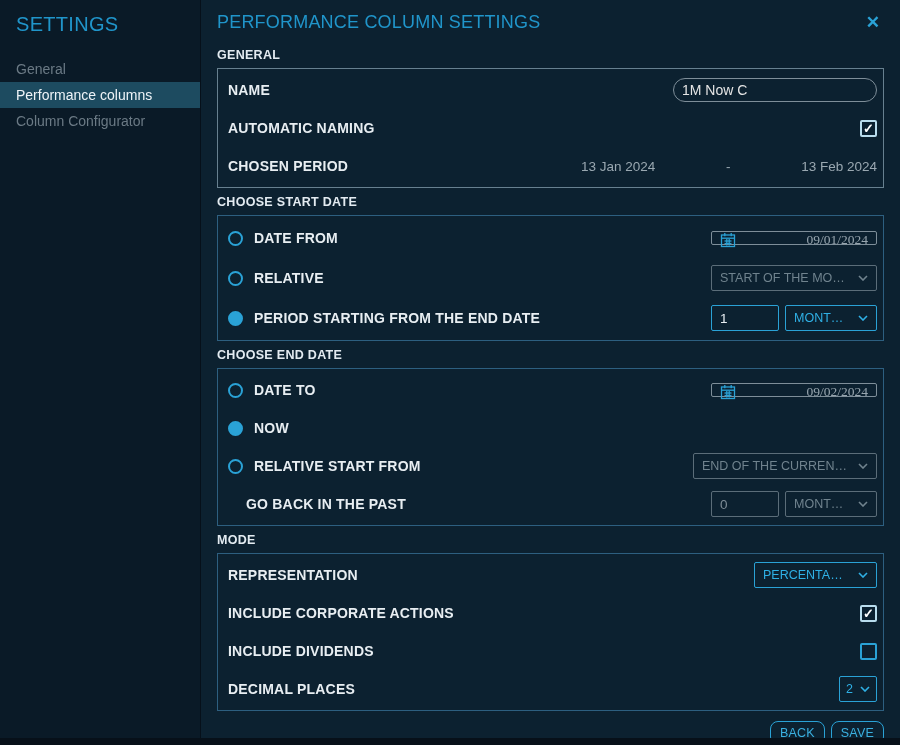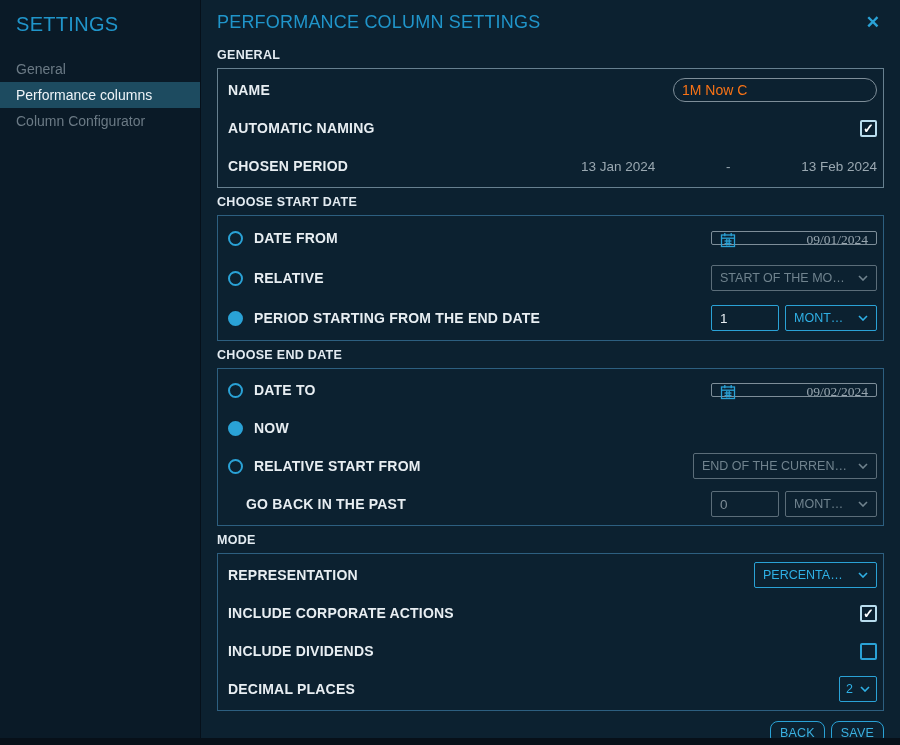--- a/index.html
+++ b/index.html
@@ -34,21 +34,21 @@
 
   
   .radio { width: 15px; height: 15px; border-radius: 50%; border: 2px solid #2aa2d6; flex: none; cursor: pointer; background: transparent; }
   .radio.on { background: #2aa2d6; }
 
   .checkbox { width: 17px; height: 17px; border: 2px solid #2aa2d6; border-radius: 2px; display: flex; align-items: center; justify-content: center; cursor: pointer; flex: none; }
   .checkbox .glyph { display: none; color: #ffffff; font-size: 13px; font-weight: 700; line-height: 1; }
   .checkbox.on { border-color: #b9ddee; background: #0a2030; }
   .checkbox.on .glyph { display: block; }
 
-  .name-input { width: 204px; height: 24px; background: transparent; border: 1px solid #7e8e99; border-radius: 12px; color: #f97316; font-size: 14px; padding: 0 8px; font-family: "Liberation Sans", sans-serif; outline: none; }
+  .name-input { width: 204px; height: 24px; background: transparent; border: 1px solid #7e8e99; border-radius: 12px; color: #e5e5e5; font-size: 14px; padding: 0 8px; font-family: "Liberation Sans", sans-serif; outline: none; }
 
   .date-input { width: 166px; height: 14px; border: 1px solid #7e8e99; border-radius: 2px; display: flex; padding: 0 8px; cursor: pointer; font-family: Liberation Serif, serif; }
   .date-value { margin-left: auto; color: #97a5ae; font-size: 13.5px; }
 
   .dropdown { height: 26px; border: 1px solid #2aa2d6; border-radius: 2px; display: flex; align-items: center; justify-content: space-between; gap: 6px; padding: 0 8px; color: #2fb0e5; font-size: 12.5px; font-weight: 400; cursor: pointer; white-space: nowrap; overflow: hidden; }
   .dropdown .dd-value { overflow: hidden; text-overflow: ellipsis; }
   .dropdown.disabled { border-color: #5b6d79; color: #70838e; }
   .dropdown .chev { flex: none; }
   .w166 { width: 166px; } .w184 { width: 184px; } .w123 { width: 123px; } .w38 { width: 38px; padding: 0 6px; }
 

